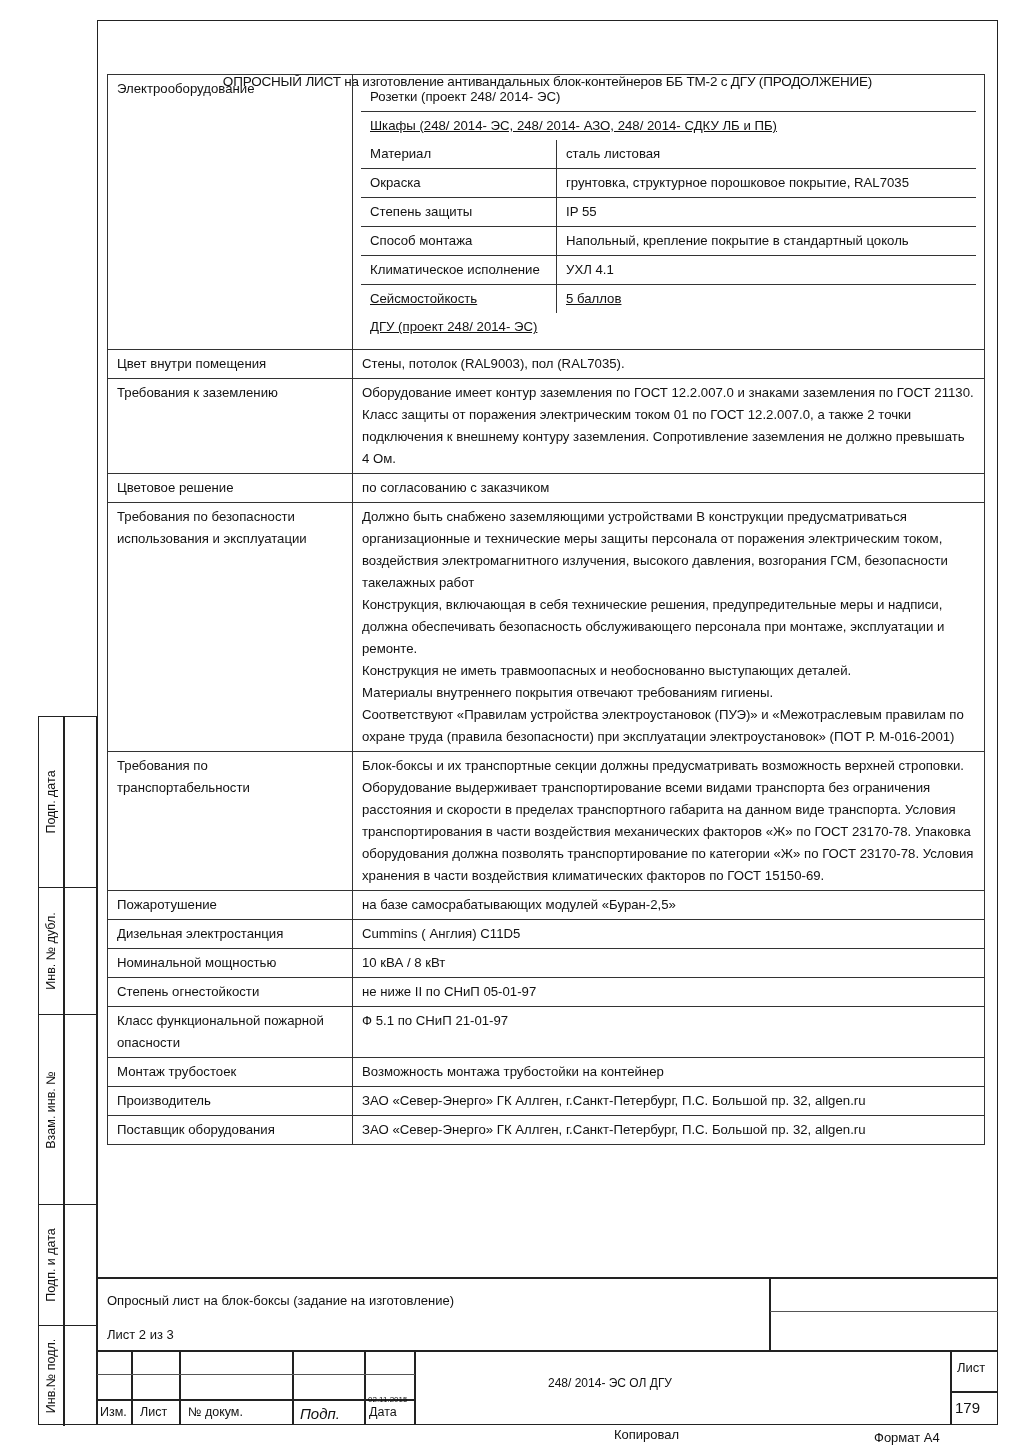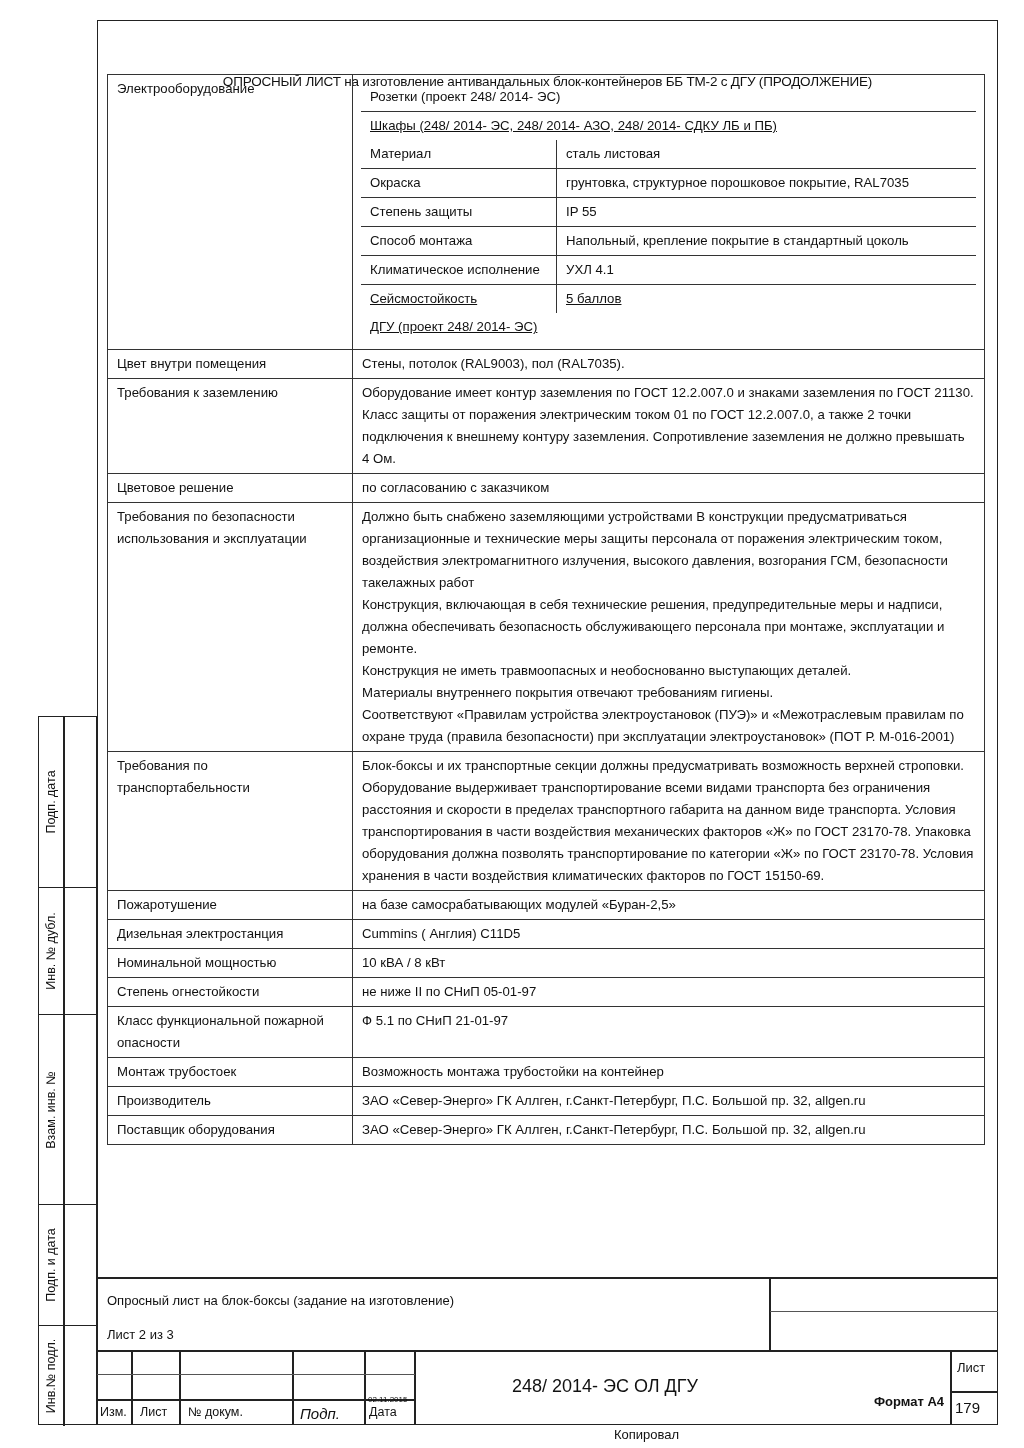--- a/index.html
+++ b/index.html
@@ -220,18 +220,18 @@
 <div class="thin-h" style="left:97px;top:1374px;width:318px;"></div>
 <div class="line-h" style="left:97px;top:1399px;width:318px;"></div>
 <div class="line-h" style="left:950px;top:1391px;width:48px;"></div>
 
 <div class="t" style="left:100px;top:1405px;font-size:12.5px;">Изм.</div>
 <div class="t" style="left:140px;top:1405px;font-size:12.5px;">Лист</div>
 <div class="t" style="left:188px;top:1405px;font-size:12.5px;">№ докум.</div>
 <div class="t" style="left:300px;top:1405px;font-size:15px;font-style:italic;">Подп.</div>
 <div class="t" style="left:369px;top:1405px;font-size:12.5px;">Дата</div>
 <div class="t" style="left:368px;top:1383px;font-size:8px;margin-top:12px;">02.11.2015</div>
-<div class="t" style="left:512px;top:1376px;font-size:18px;">248/ 2014- ЭС ОЛ ДГУ</div>
+<div class="t" style="left:548px;top:1376px;font-size:12px;">248/ 2014- ЭС ОЛ ДГУ</div>
 <div class="t" style="left:957px;top:1360px;font-size:13px;">Лист</div>
 <div class="t" style="left:955px;top:1399px;font-size:15px;">179</div>
 
 <div class="t" style="left:614px;top:1427px;">Копировал</div>
-<div class="t" style="left:874px;top:1394px;font-weight:bold;">Формат А4</div>
+<div class="t" style="left:874px;top:1430px;">Формат А4</div>
 
 </body></html>

